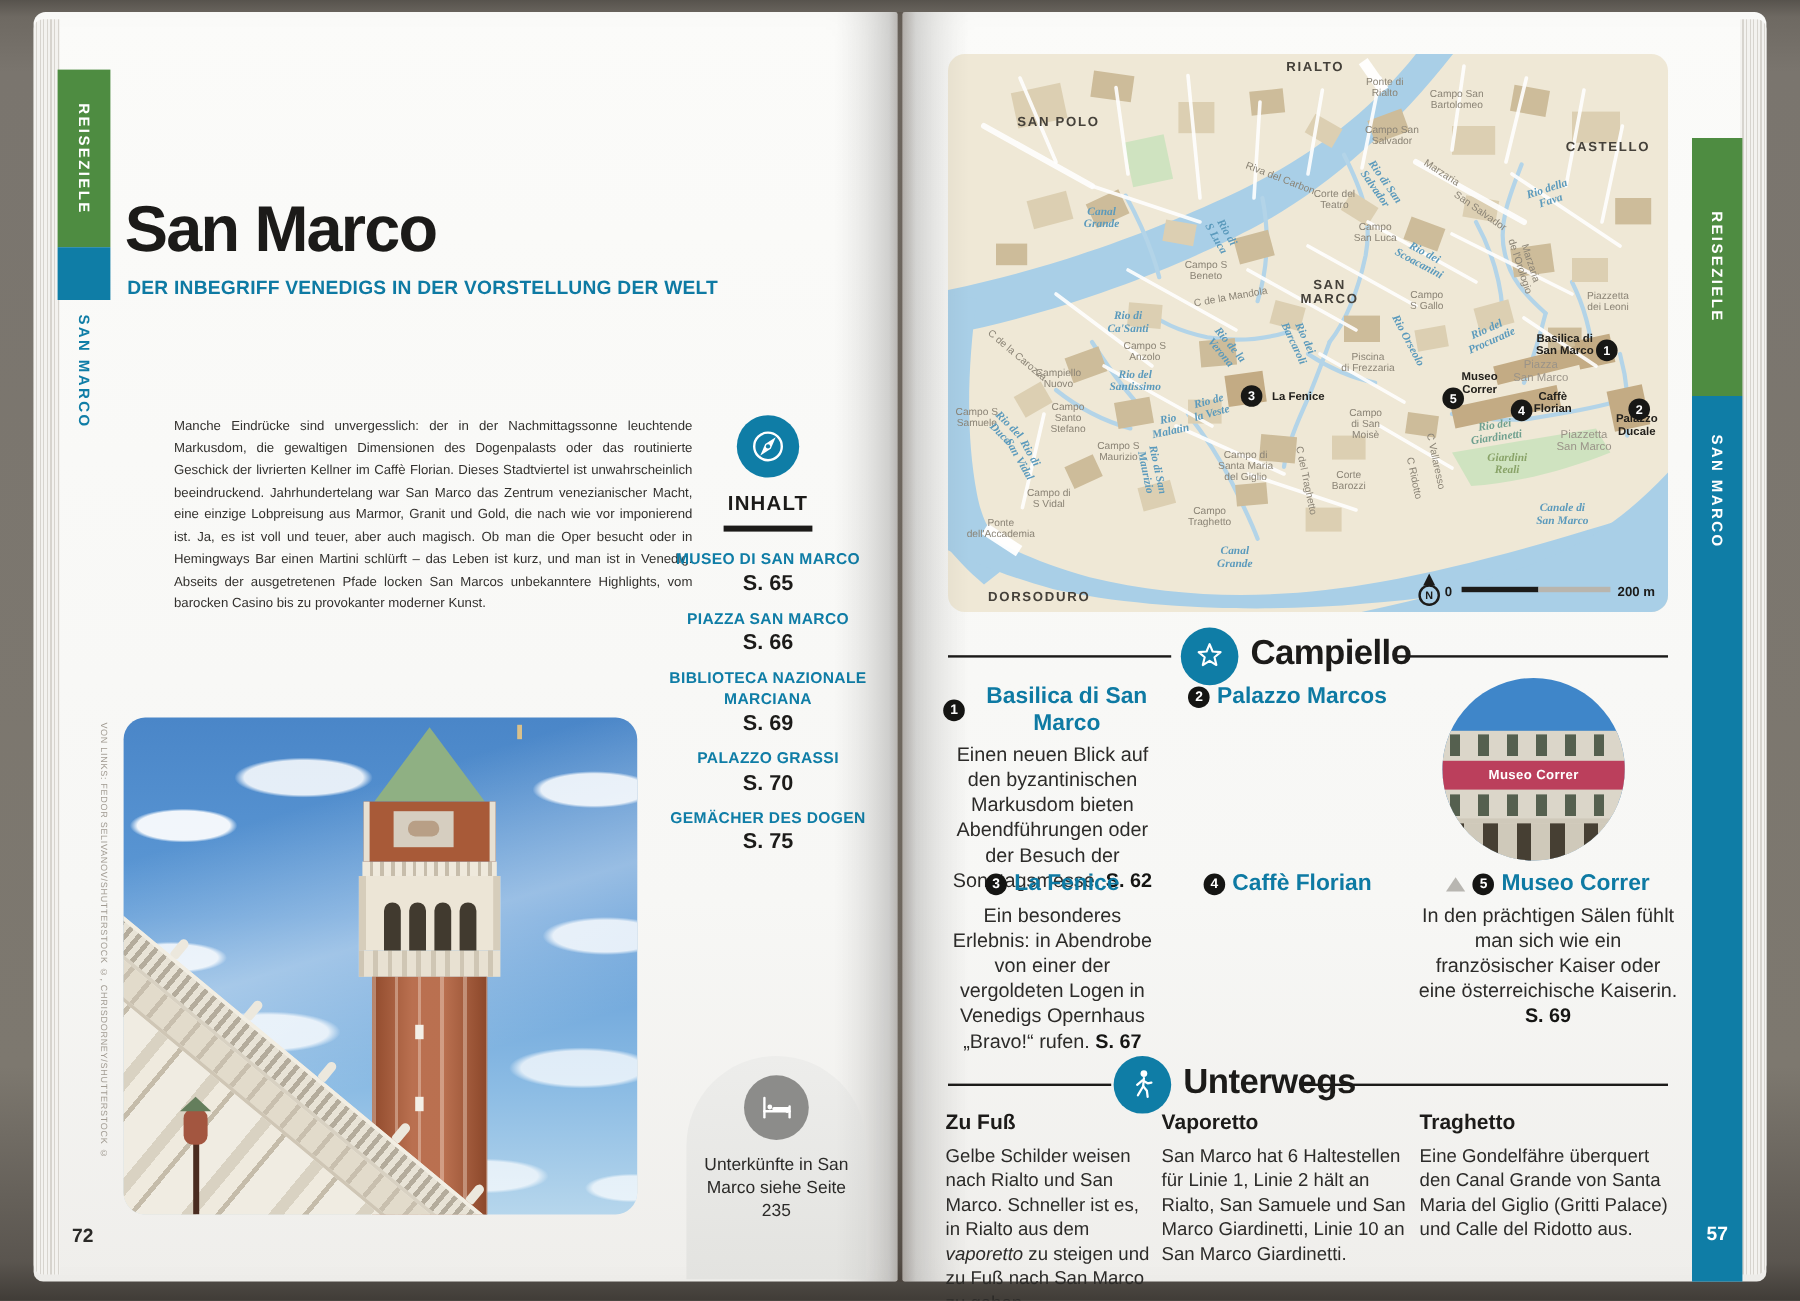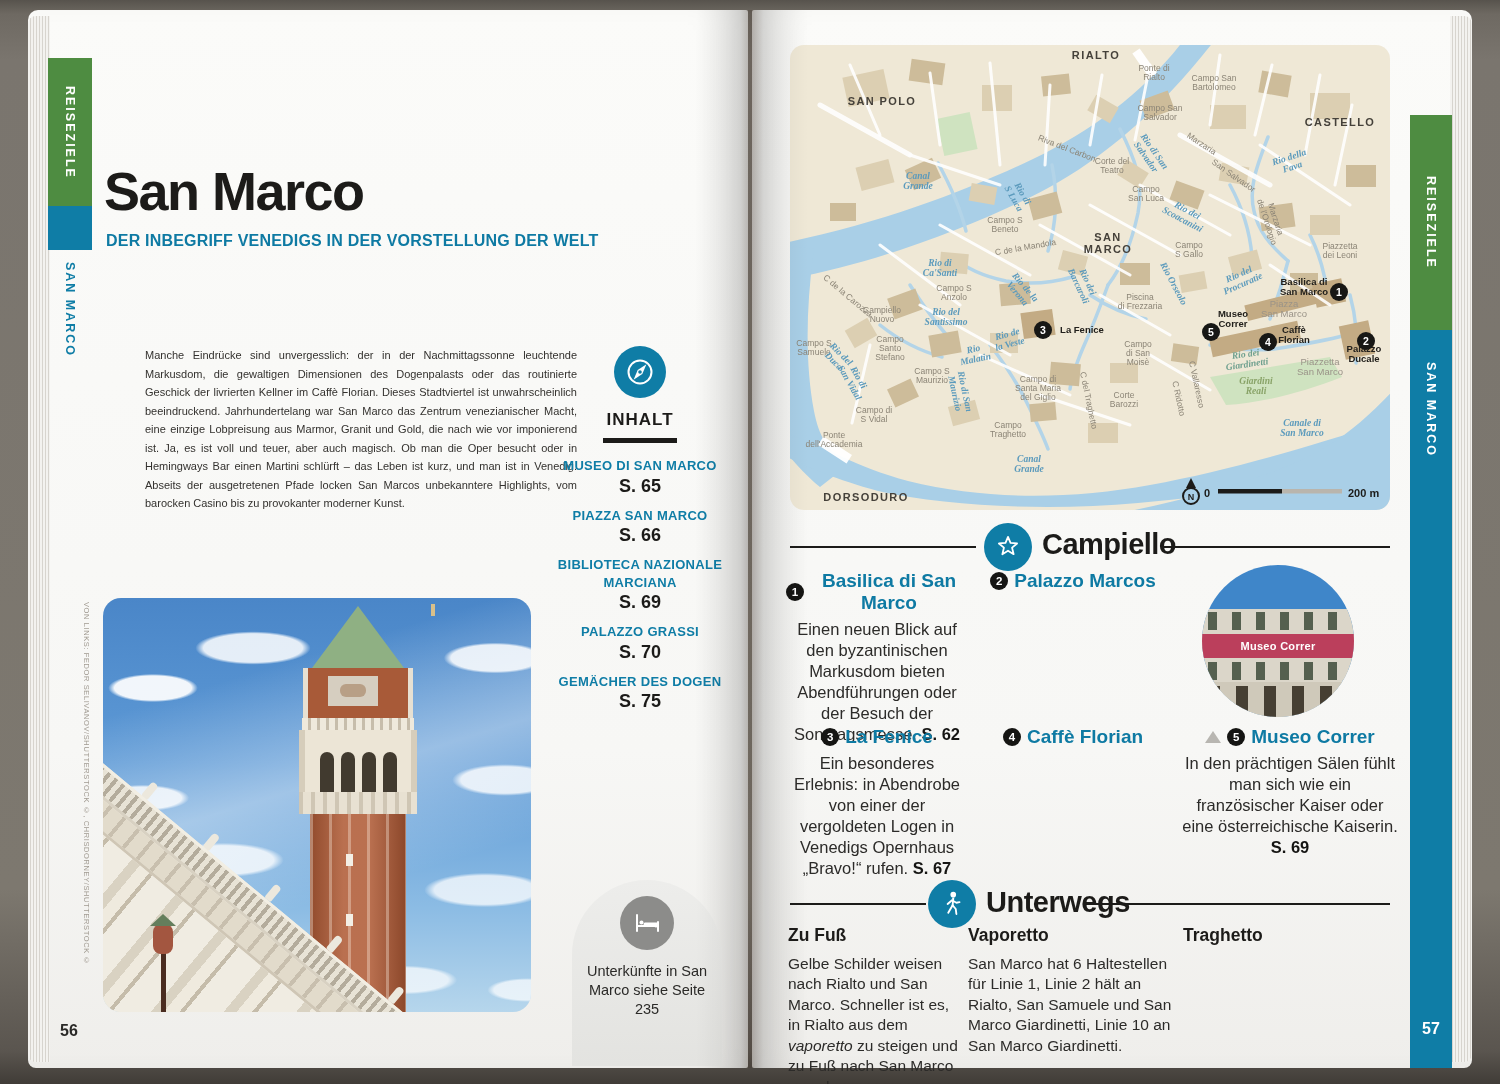--- a/index.html
+++ b/index.html
@@ -229,21 +229,21 @@
         <path d="M6 8 V24"></path>
           <path d="M6 19 H27"></path>
           <path d="M27 15 V24"></path>
         <circle cx="10.5" cy="15.5" r="2" fill="#fff" stroke="none"></circle>
         <path d="M14 17 H25 V19" stroke-width="3"></path>
       </svg>
     </div>
     <div class="bubble-text">Unterkünfte in San Marco siehe Seite 235</div>
   </div>
 
-  <div class="abs pagenum" style="left:60px;top:1022px;">56</div>
+  <div class="abs pagenum" style="left:60px;top:1022px;">72</div>
 
   <div class="abs map">
     <svg width="600" height="465" viewBox="0 0 600 465">
 
       <g fill="#a9cfe7">
         <path d="M399,-12 C360,42 306,84 243,114 C180,144 88,180 -12,199 L-12,236 C92,218 196,176 258,143 C316,112 378,58 430,-12 Z"></path>
         <path d="M-12,199 L24,204 C16,262 15,318 24,366 C29,392 38,406 58,420 L30,442 C8,424 -2,408 -12,399 Z"></path>
         <path d="M-12,386 C36,400 58,420 118,436 C200,456 282,454 360,440 C436,426 506,406 612,372 L612,412 C500,440 420,452 348,458 C260,466 160,462 88,446 C36,432 6,416 -12,408 Z"></path>
         <path d="M612,336 C590,360 566,384 536,402 C492,428 420,450 330,468 L612,468 Z"></path>
       </g>
@@ -507,20 +507,21 @@
       <div class="uw-col" style="left: 788px; top: 925px; width: 172px;">
         <h3>Zu Fuß</h3>
         <p><span>Gelbe Schilder weisen nach Rialto und San Marco. Schneller ist es, in Rialto aus dem </span><i>vaporetto</i><span> zu steigen und zu Fuß nach San Marco zu gehen.</span></p>
       </div>
       <div class="uw-col" style="left: 968px; top: 925px; width: 208px;">
         <h3>Vaporetto</h3>
         <p><span>San Marco hat 6 Haltestellen für Linie 1, Linie 2 hält an Rialto, San Samuele und San Marco Giardinetti, Linie 10 an San Marco Giardinetti.</span></p>
       </div>
       <div class="uw-col" style="left: 1183px; top: 925px; width: 210px;">
         <h3>Traghetto</h3>
+        <p><span>Eine Gondelfähre überquert den Canal Grande von Santa Maria del Giglio (Gritti Palace) und Calle del Ridotto aus.</span></p>
       </div>
     </div>
 
   <div class="abs tab tab-green" style="left:1410px;top:115px;width:42px;height:215px;">
     <span class="vtext">REISEZIELE</span>
   </div>
   <div class="abs tab-teal" style="left:1410px;top:330px;width:42px;height:738px;">
     <div style="display:flex;justify-content:center;padding-top:32px;">
       <span class="vtext" style="color:#fff;">SAN MARCO</span>
     </div>

